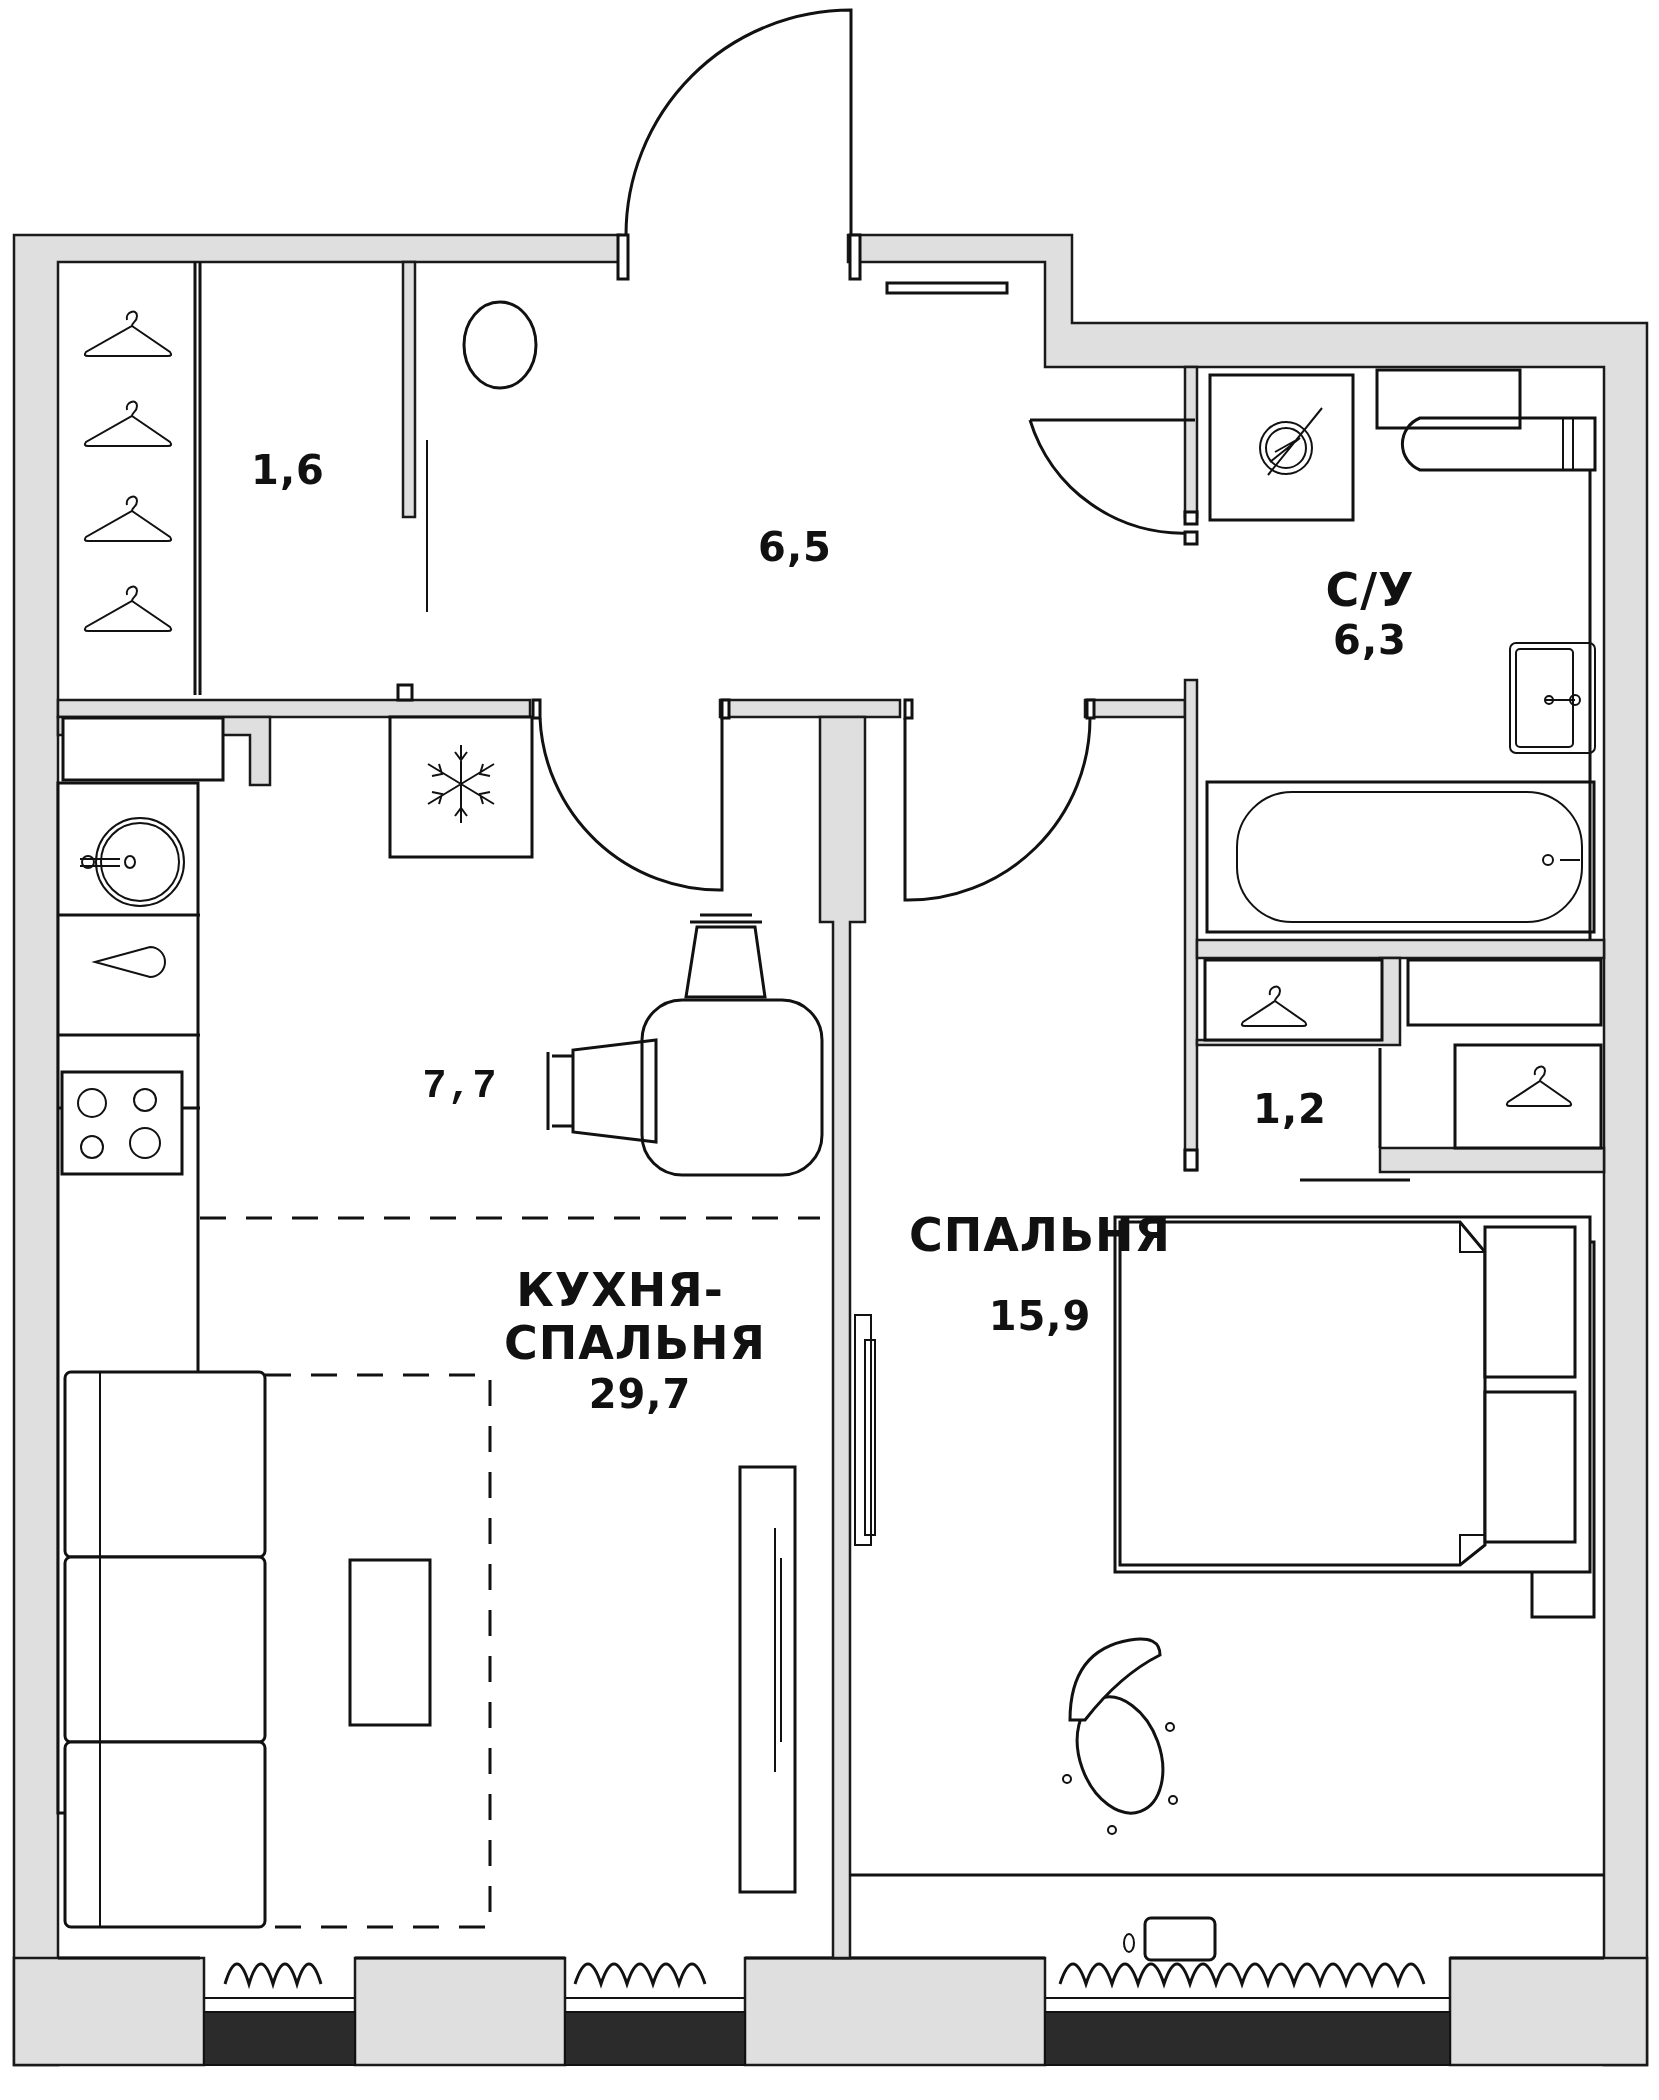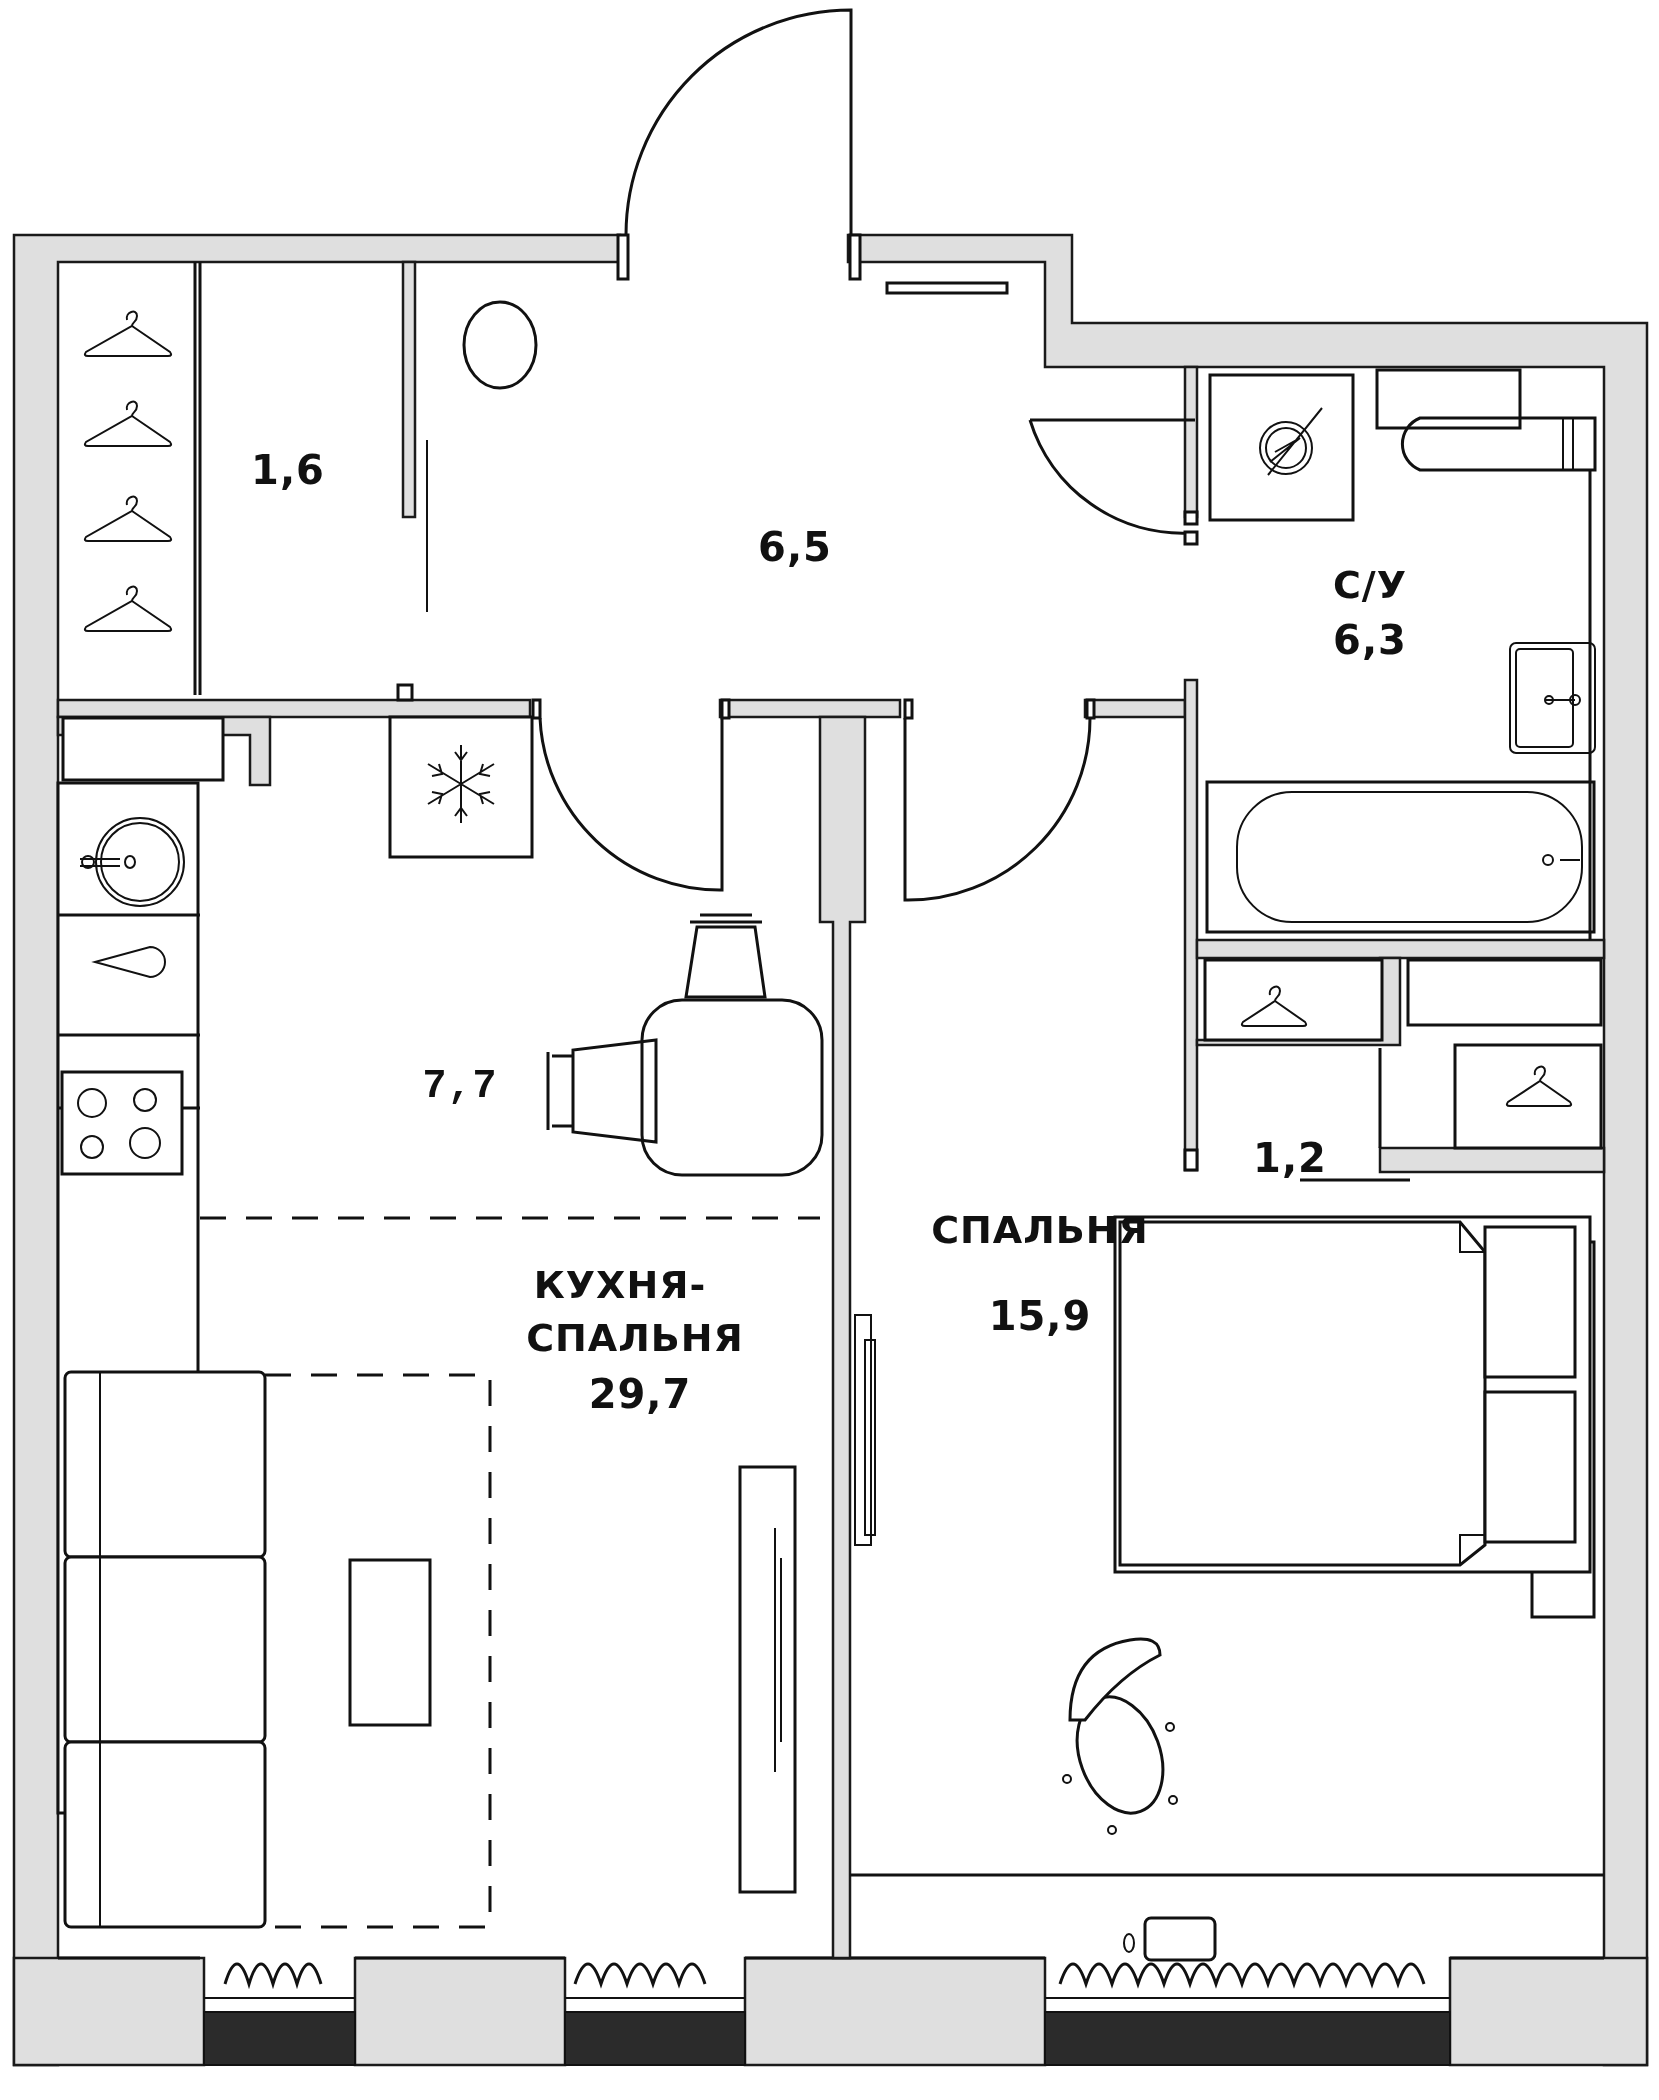--- a/index.html
+++ b/index.html
@@ -6,21 +6,21 @@
   body { width: 1659px; height: 2100px; overflow: hidden; position: relative; font-family: "DejaVu Sans", "Liberation Sans", sans-serif; }
   #plan { position: absolute; left: 0; top: 0; width: 1659px; height: 2100px; }
   .wall { fill: #dfdfdf; stroke: #1a1a1a; stroke-width: 2.5; }
   .line { fill: none; stroke: #111; stroke-width: 3; }
   .thin { fill: none; stroke: #111; stroke-width: 2; }
   .box { fill: #fff; stroke: #111; stroke-width: 3; }
   .glass { fill: #2b2b2b; stroke: #111; stroke-width: 2; }
   .dash { fill: none; stroke: #111; stroke-width: 3; stroke-dasharray: 26 20; }
   .label { position: absolute; font-family: "DejaVu Sans", sans-serif; font-weight: bold; color: #111; text-align: center; line-height: 1.1; letter-spacing: 1px; }
   .lbl-num { font-size: 40px; }
-  .lbl-name { font-size: 38px; }
+  .lbl-name { font-size: 46px; }
 </style>
 </head>
 <body>
 
 <svg id="plan" viewBox="0 0 1659 2100" xmlns="http://www.w3.org/2000/svg">
 
   <g>
 
     <path class="wall" d="M14 235 H620 V262 H58 V2065 H14 Z"></path>
 
@@ -216,13 +216,13 @@
 <div class="label lbl-num" style="left:238px; top:448px; width:100px;">1,6</div>
 <div class="label lbl-num" style="left:745px; top:478px; width:100px;margin-top:47px;">6,5</div>
 <div class="label lbl-name" style="left:1310px; top:565px; width:120px;">С/У</div>
 <div class="label lbl-num" style="left:1310px; top:618px; width:120px;">6,3</div>
 <div class="label lbl-num" style="left:410px; top:1065px; width:100px;font-family:Liberation Mono, monospace;">7,7</div>
 <div class="label lbl-name" style="left:500px; top:1265px; width:240px;">КУХНЯ-</div>
 <div class="label lbl-name" style="left:465px; top:1318px; width:340px;">СПАЛЬНЯ</div>
 <div class="label lbl-num" style="left:560px; top:1372px; width:160px;">29,7</div>
 <div class="label lbl-name" style="left:890px; top:1210px; width:300px;">СПАЛЬНЯ</div>
 <div class="label lbl-num" style="left:960px; top:1265px; width:160px;margin-top:29px;">15,9</div>
-<div class="label lbl-num" style="left:1240px; top:1136px; width:100px;">1,2</div>
+<div class="label lbl-num" style="left:1240px; top:1087px; width:100px;">1,2</div>
 
 </body></html>

